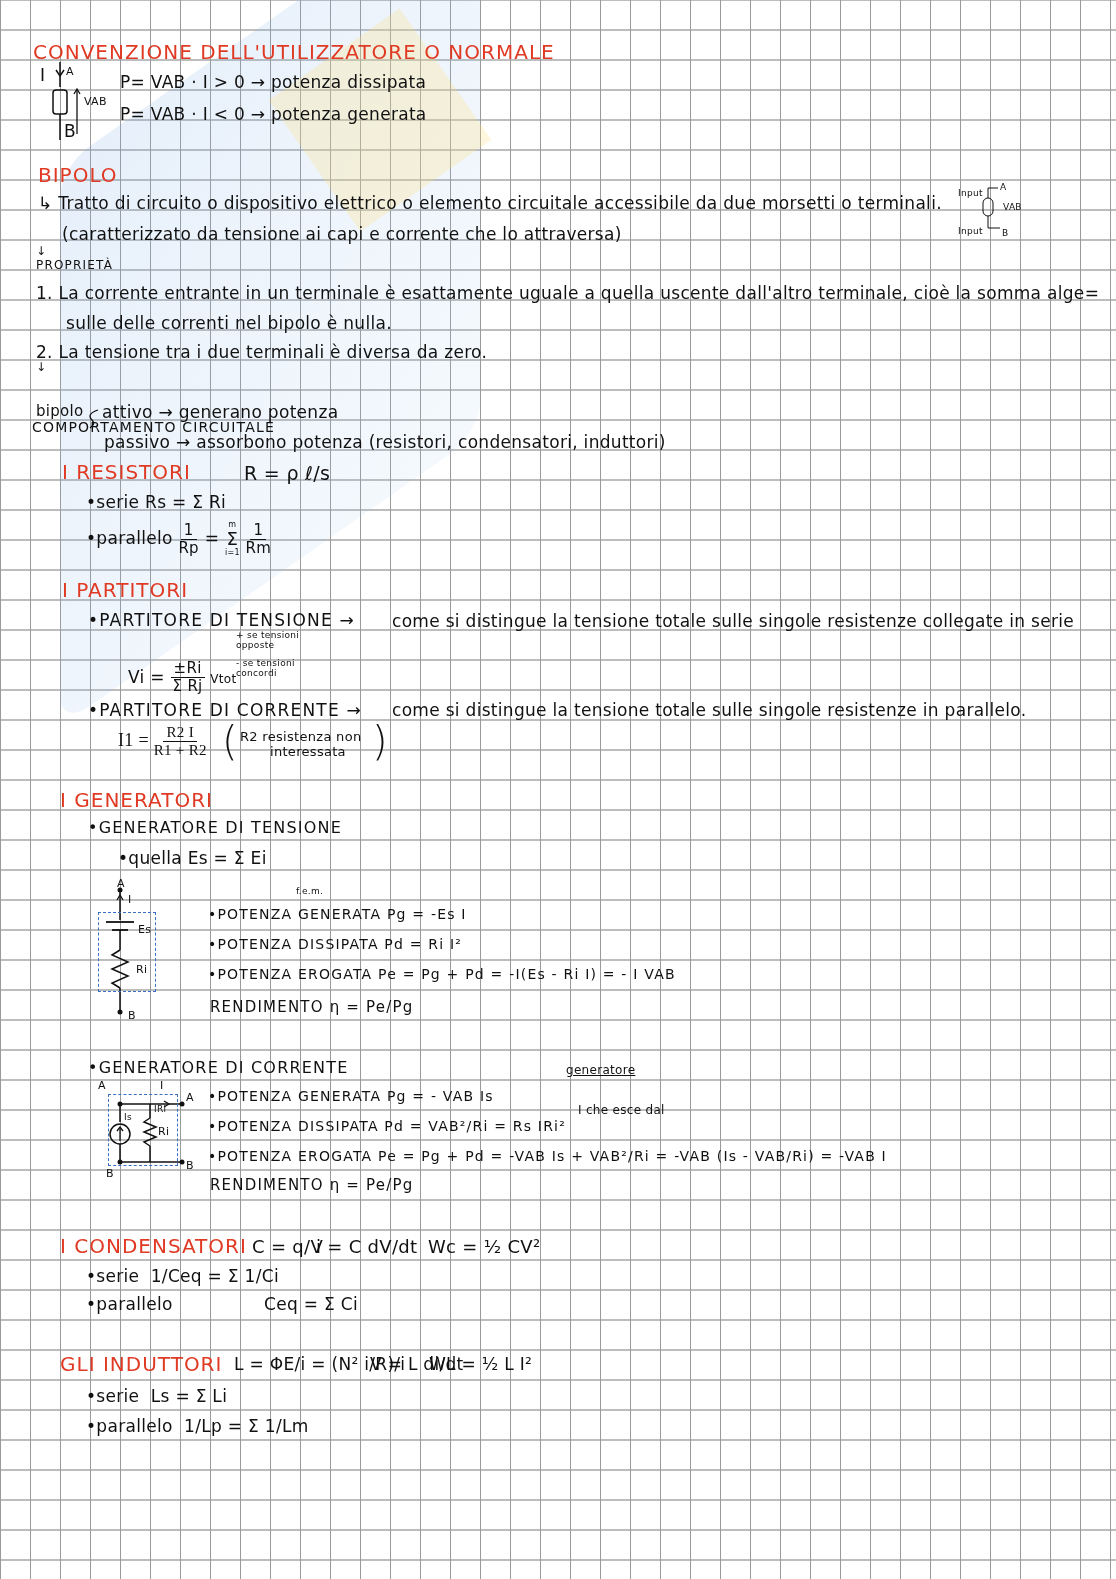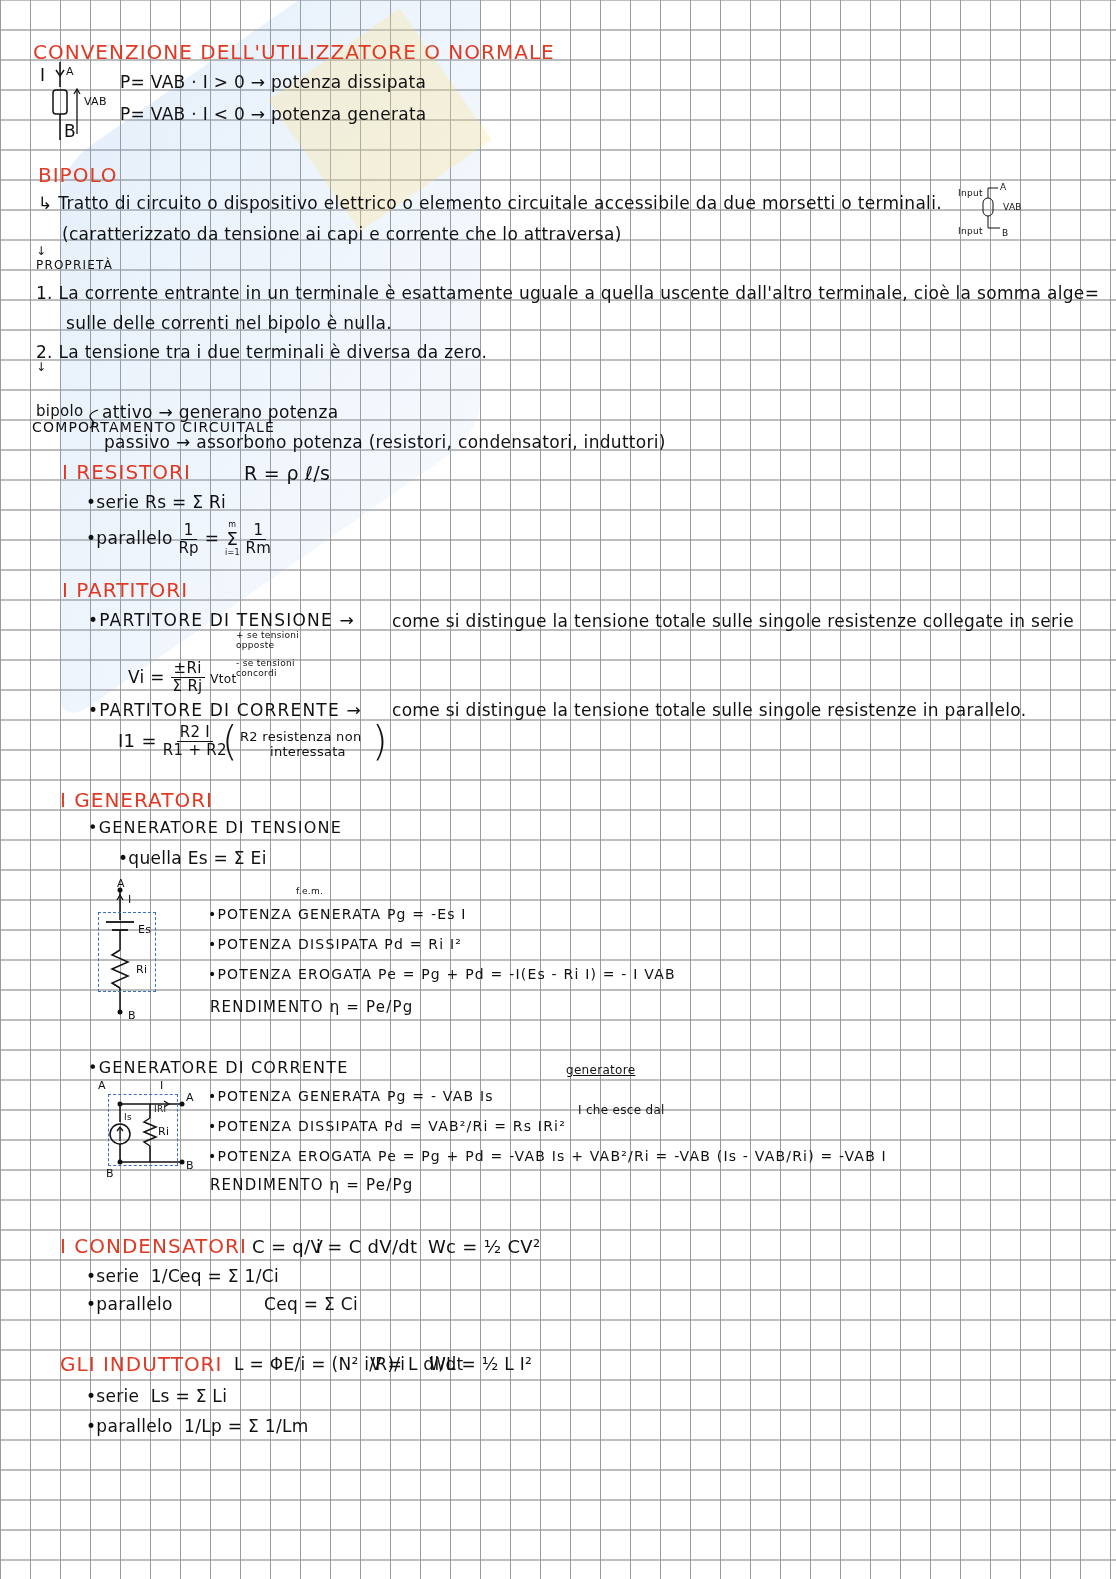--- a/index.html
+++ b/index.html
@@ -118,21 +118,21 @@
       <span class="num">±Ri</span>
       <span>Σ Rj</span>
     </span>
   <span style="font-size:12px;">Vtot</span>
 </div>
 <div class="hand tiny" style="left:236px;top:630px;width:80px;white-space:normal;">+ se tensioni opposte</div>
 <div class="hand tiny" style="left:236px;top:658px;width:80px;white-space:normal;">- se tensioni concordi</div>
 
 <div class="hand caps" style="left:88px;top:700px;font-size:17px;">•PARTITORE DI CORRENTE →</div>
 <div class="hand" style="left:392px;top:700px;">come si distingue la tensione totale sulle singole resistenze in parallelo.</div>
-<div class="hand" style="left:118px;top:724px;font-size:18px;">
+<div class="hand" style="left:118px;top:724px;font-size:18px;font-family:Liberation Serif, serif;">
   <span>I1 =</span>
   <span class="frac">
       <span class="num">R2 I</span>
       <span>R1 + R2</span>
     </span>
 </div>
 <div class="hand" style="left:222px;top:718px;font-size:40px;font-weight:100;">(</div>
 <div class="hand small" style="left:240px;top:731px;font-size:13px;">R2 resistenza non</div>
 <div class="hand small" style="left:270px;top:746px;font-size:13px;">interessata</div>
 <div class="hand" style="left:372px;top:718px;font-size:40px;font-weight:100;">)</div>

